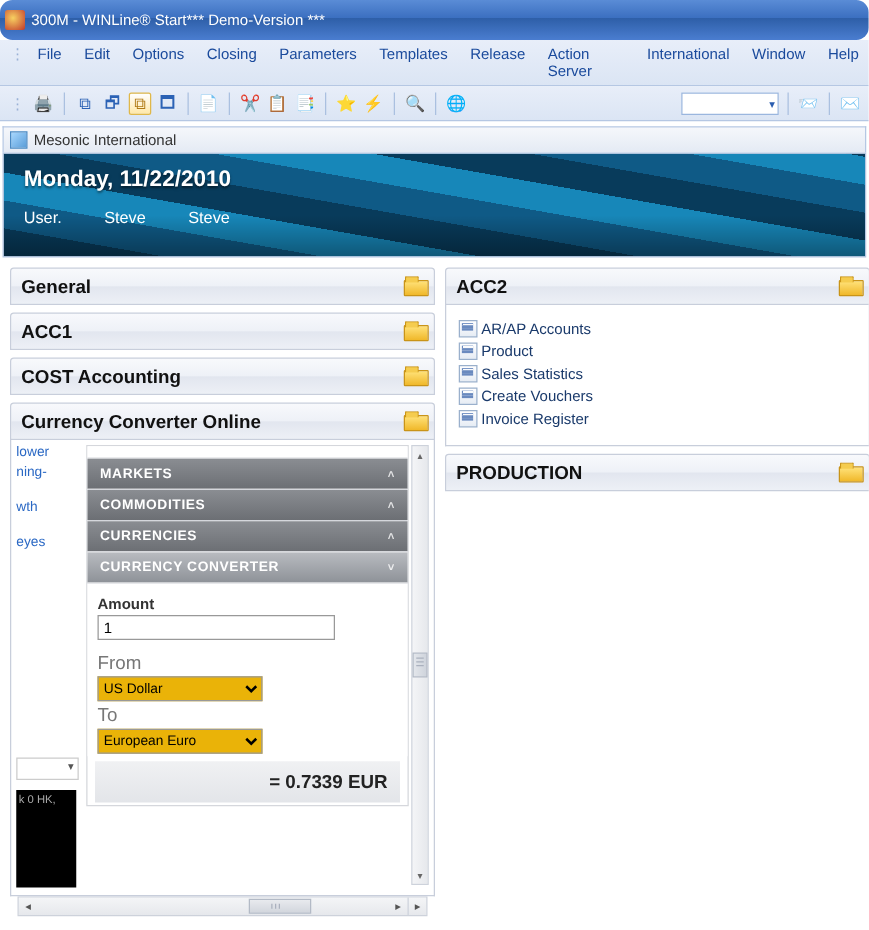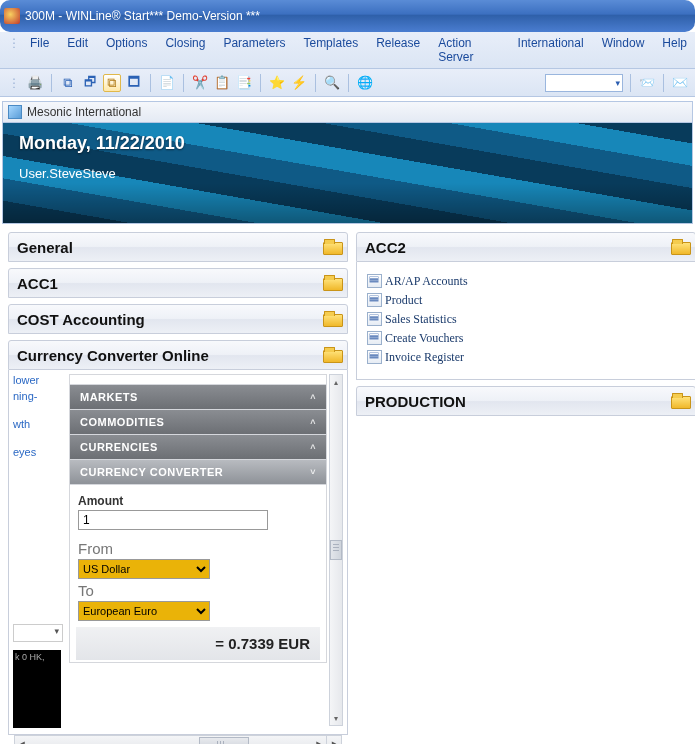--- a/index.html
+++ b/index.html
@@ -90,39 +90,40 @@
     font-size: 12px;
     color: #333;
   }
   .subwin-title .wicon {
     width: 14px; height: 14px;
     background: linear-gradient(135deg, #a8d8ff, #5a9dd8);
     border: 1px solid #4a8ac4;
     margin-right: 5px;
   }
   .banner {
-    height: 102px;
+    height: 84px;
     background:
       linear-gradient(to bottom, rgba(0,0,0,0) 60%, rgba(0,0,0,0.35) 100%),
       repeating-linear-gradient(10deg, #083b5b 0 22px, #0f5a86 22px 44px, #1787b9 44px 66px),
       linear-gradient(to right, #04293f, #0c5c85 30%, #18a0ca 55%, #0b4f72 80%, #04293f 100%);
     color: #fff;
     padding: 10px 16px;
     position: relative;
     border: 1px solid #b5c7e3;
   }
   .banner .date {
     font-size: 18px;
     font-weight: bold;
     font-family: Arial, sans-serif;
     text-shadow: 0 1px 2px rgba(0,0,0,0.5);
   }
   .banner .users {
     margin-top: 12px;
     display: flex;
+    gap: 34px;
     font-size: 13px;
   }
   .panels {
     display: grid;
     grid-template-columns: 340px 340px;
     gap: 8px;
     padding: 8px 6px 4px 6px;
   }
   .col { display: flex; flex-direction: column; gap: 6px; }
   .panel-head {
@@ -162,21 +163,21 @@
     border-bottom:none;
     border-radius: 1px 1px 0 0;
   }
   .panel-body {
     border: 1px solid #c8cedb;
     border-top:none;
     background:#fff;
     padding: 6px 8px 8px 8px;
     font-size: 12px;
   }
-  .link-list { list-style:none; margin:0; padding:4px 0 4px 20px;font-family:Liberation Serif, serif; }
+  .link-list { list-style:none; margin:0; padding:4px 0 4px 20px; }
   .link-list li {
     padding: 2px 0;
     color: #1a3a6b;
     cursor: pointer;
     position: relative;
   }
   .link-list li::before {
     content:"";
     position:absolute;
     left:-18px; top:2px;

